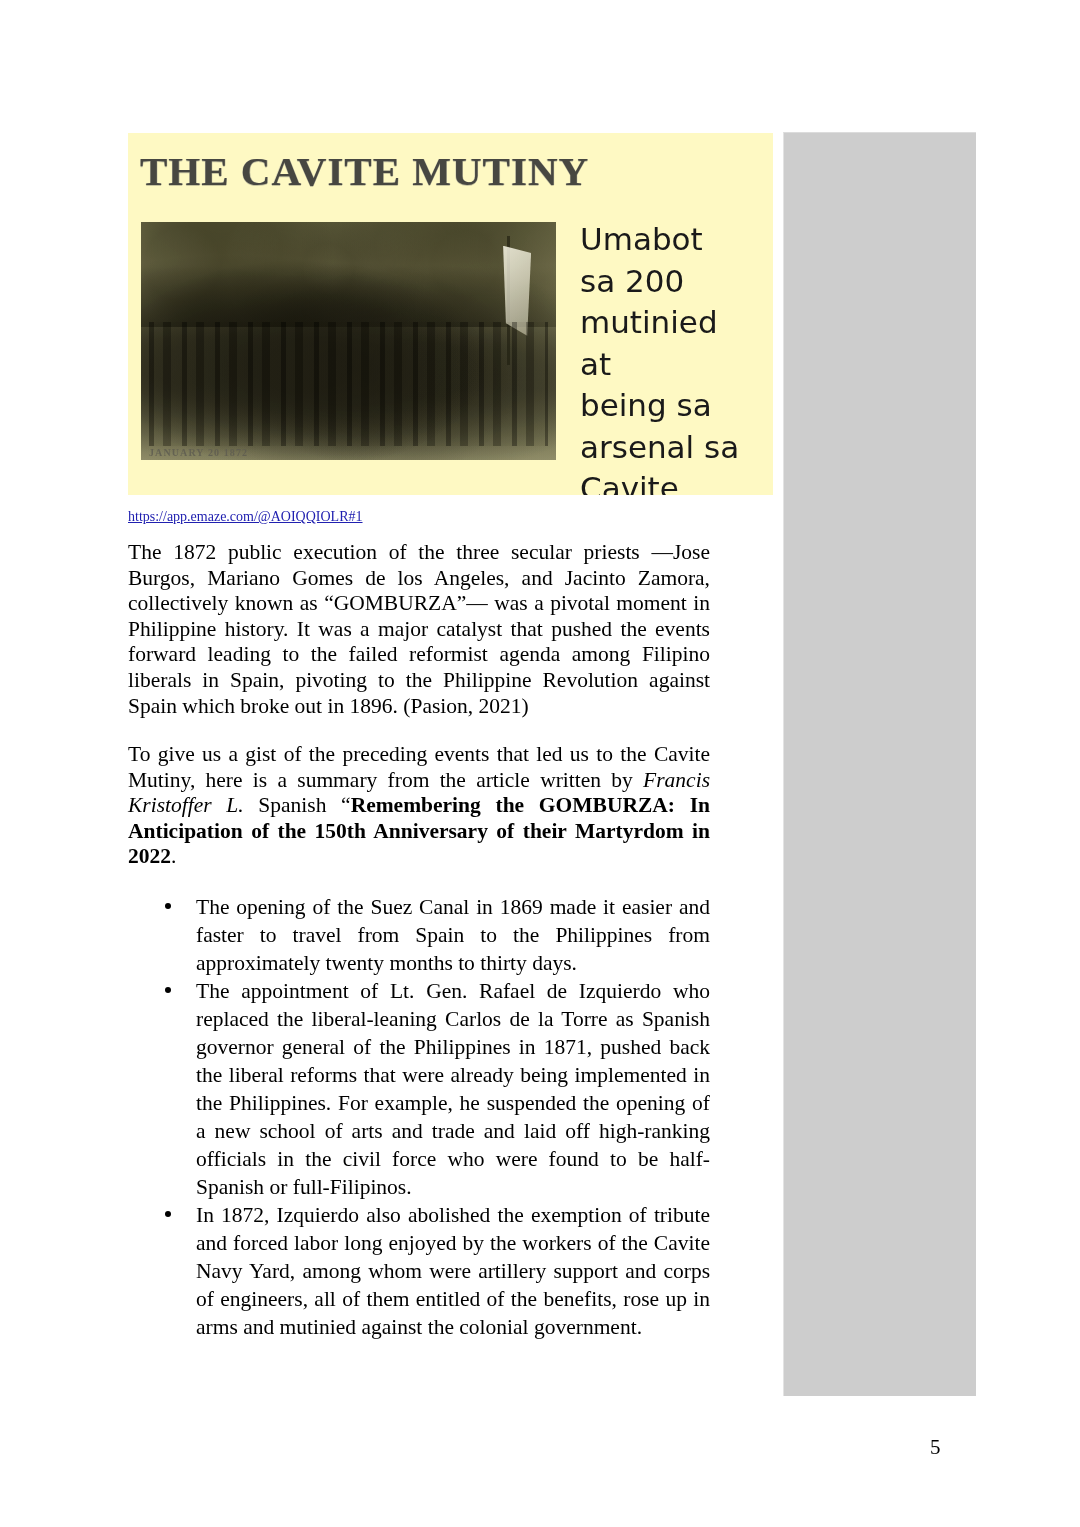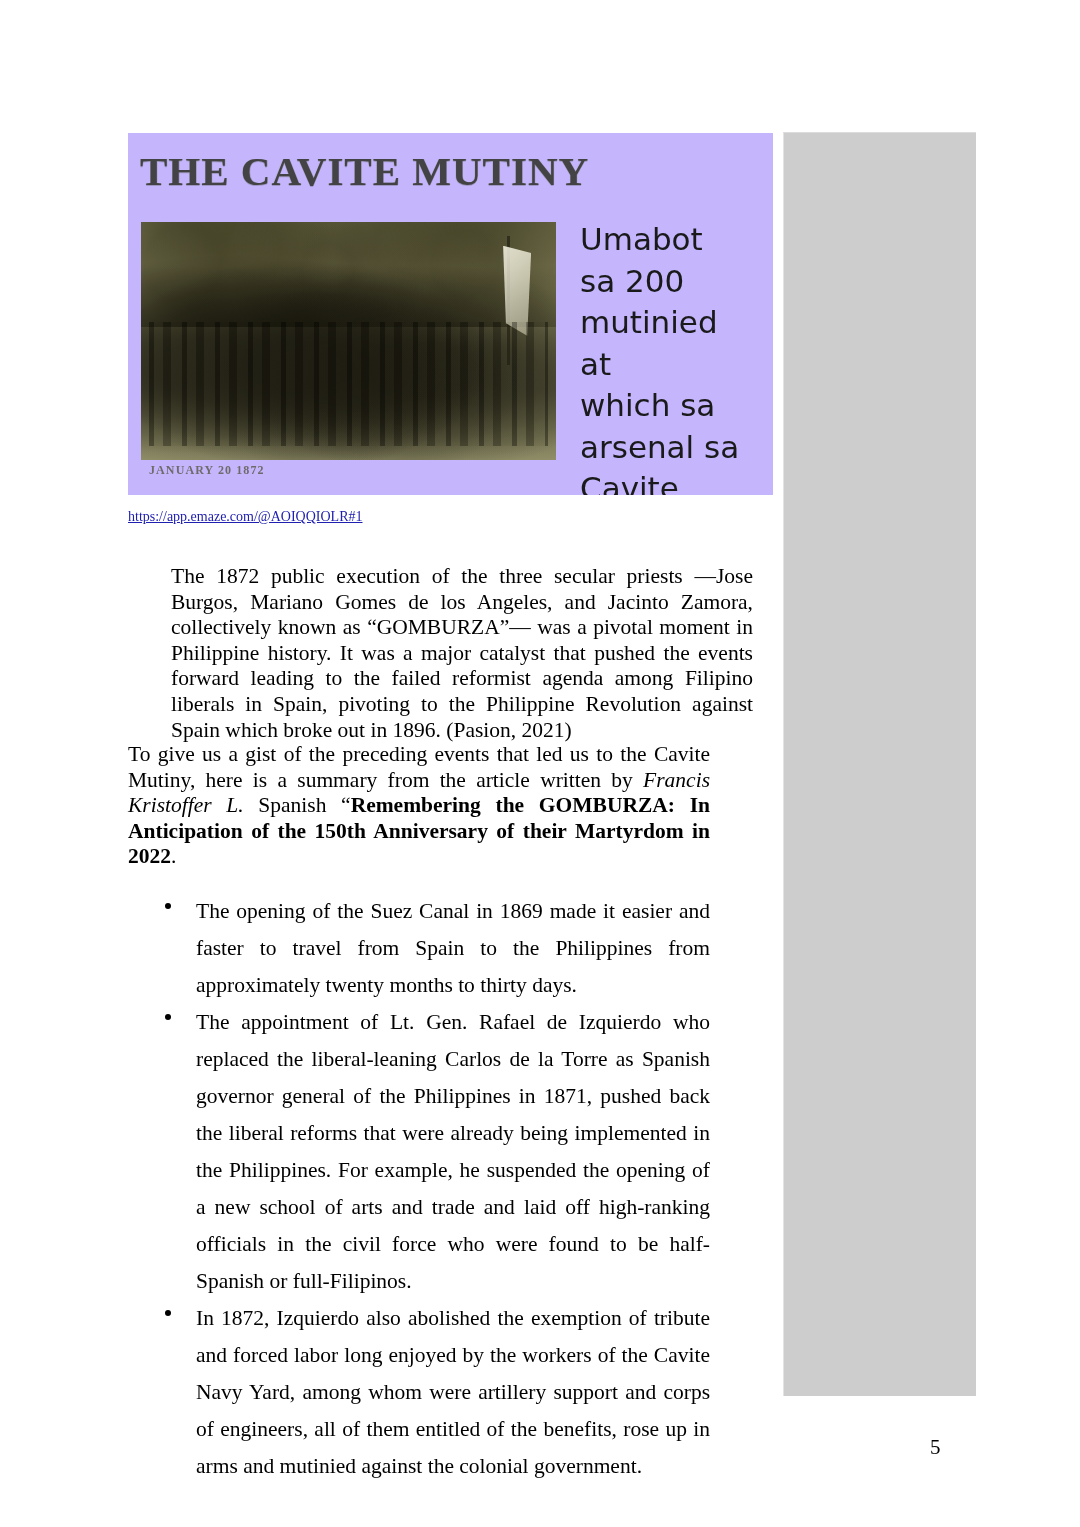--- a/index.html
+++ b/index.html
@@ -34,21 +34,21 @@
     border-top: 1px solid #dcdcdc;
   }
 
   
   .figure {
     position: absolute;
     left: 128px;
     top: 133px;
     width: 645px;
     height: 362px;
-    background: #c4b5fd;
+    background: #fef9c3;
     overflow: hidden;
   }
   .figure-title {
     position: absolute;
     left: 12px;
     top: 18px;
     font-family: "Liberation Serif", "DejaVu Serif", serif;
     font-weight: 700;
     font-size: 41px;
     letter-spacing: 1px;
@@ -119,23 +119,23 @@
     right: 6%;
     top: 10%;
     width: 28px;
     height: 90px;
     background: linear-gradient(135deg, rgba(245,243,225,.85), rgba(210,206,175,.6));
     clip-path: polygon(0 0, 100% 8%, 86% 100%, 10% 86%);
   }
   .photo-caption {
     position: absolute;
     left: 21px;
-    top: 330px;
-    font-family: "Liberation Serif", "DejaVu Serif", serif;
-    font-size: 12px;
+    top: 314px;
+    font-family: "Liberation Serif", "DejaVu Serif", serif;
+    font-size: 10px;
     font-weight: 700;
     letter-spacing: 1.1px;
     color: #5f5d50;
     opacity: .85;
   }
   .figure-sidetext {
     position: absolute;
     left: 452px;
     top: 86px;
     width: 178px;
@@ -164,41 +164,41 @@
   
   .col {
     position: absolute;
     left: 128px;
     width: 582px;
     font-size: 21.5px;
     line-height: 25.6px;
     text-align: justify;
     text-justify: inter-word;
   }
-  .para-1 { top: 564px; margin-left: 43px; }
+  .para-1 { top: 540px; }
   .para-2 { top: 742px; }
 
   .para i  { font-style: italic; }
   .para b  { font-weight: 700; }
 
   
   .bullets {
     position: absolute;
     left: 128px;
     top: 893px;
     width: 582px;
     margin: 0;
     padding: 0;
     list-style: none;
   }
   .bullets li {
     position: relative;
     padding-left: 68px;
     font-size: 21.5px;
-    line-height: 37px;
+    line-height: 28px;
     text-align: justify;
     text-justify: inter-word;
     margin: 0 0 0 0;
   }
   .bullets li .dot {
     position: absolute;
     left: 37px;
     top: 10px;
     width: 6px;
     height: 6px;
@@ -232,21 +232,21 @@
       <div class="flag"></div>
       <div class="row"></div>
     </div>
 
     <div class="photo-caption">JANUARY 20 1872</div>
 
     <div class="figure-sidetext">
       <span>Umabot</span>
       <span>sa          200</span>
       <span>mutinied at</span>
-      <span>which   sa</span>
+      <span>being   sa</span>
       <span>arsenal  sa</span>
       <span>Cavite</span>
     </div>
   </div>
 
   <a class="source-link" href="#">https://app.emaze.com/@AOIQQIOLR#1</a>
 
   <div class="col para para-1">The 1872 public execution of the three secular priests —Jose Burgos, Mariano Gomes de los Angeles, and Jacinto Zamora, collectively known as “GOMBURZA”— was a pivotal moment in Philippine history. It was a major catalyst that pushed the events forward leading to the failed reformist agenda among Filipino liberals in Spain, pivoting to the Philippine Revolution against Spain which broke out in 1896. (Pasion, 2021)</div>
 
   <div class="col para para-2">

